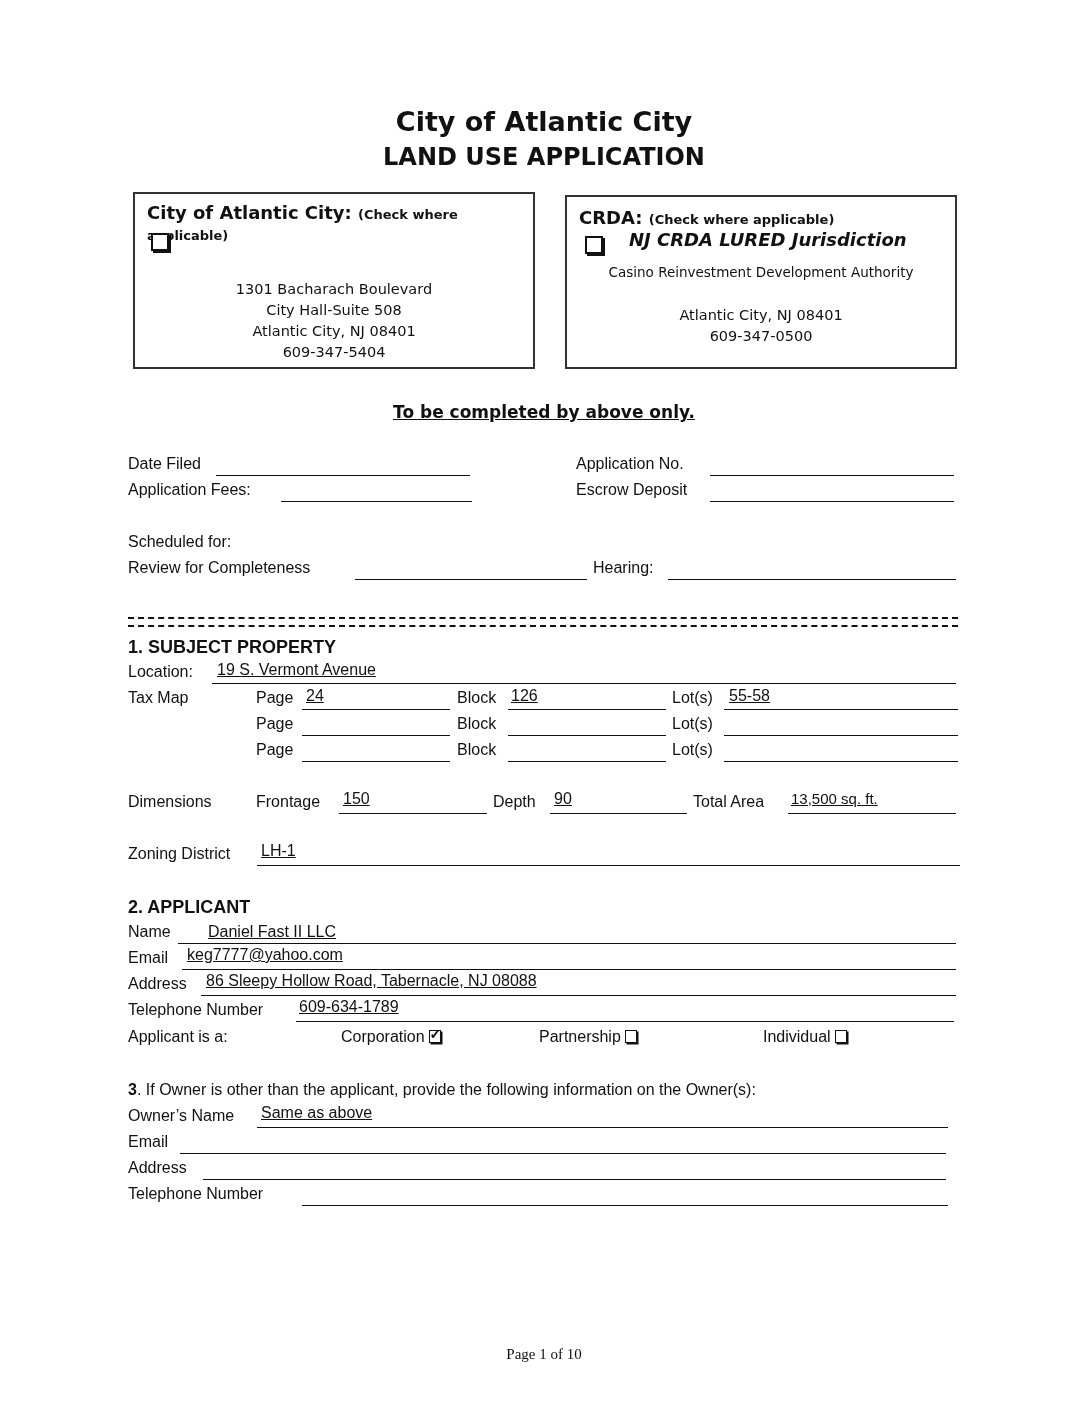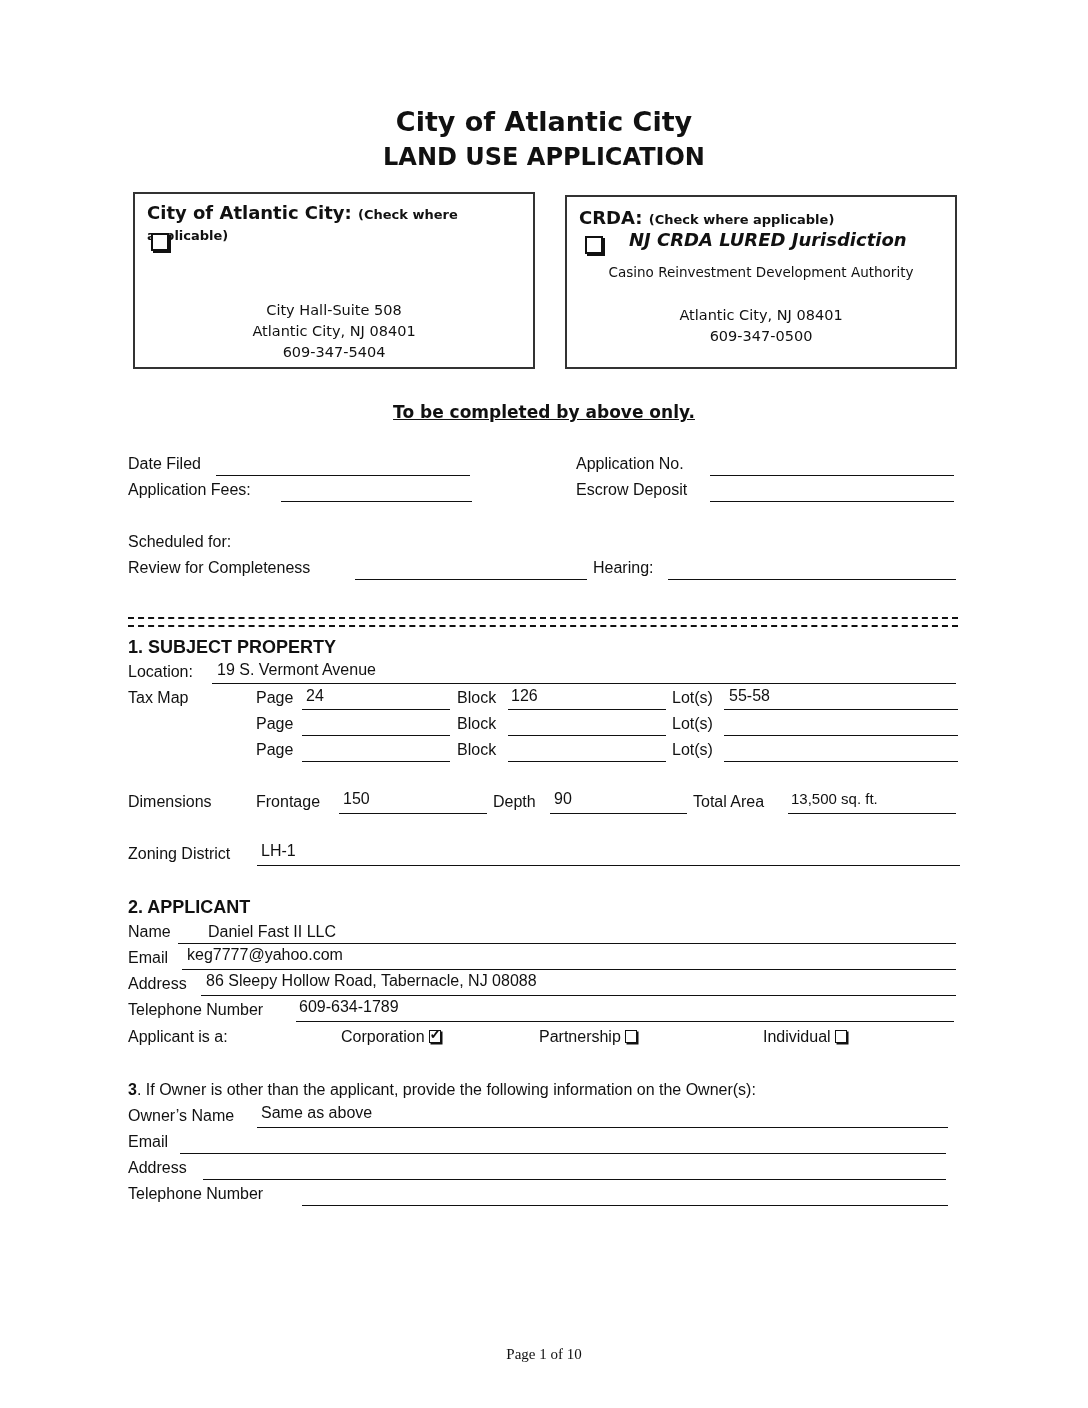--- a/index.html
+++ b/index.html
@@ -9,21 +9,21 @@
   .title { font-weight: bold; font-size: 27px; left: 0; width: 1088px; text-align: center; }
   .sans { font-family: "DejaVu Sans", sans-serif; }
   .box { position: absolute; border: 2px solid #333; background: #fff; }
   .box-head { position: absolute; left: 12px; font-weight: bold; font-size: 18px; }
   .box-head small { font-size: 13px; font-weight: bold; }
   .box-jur { position: absolute; font-weight: bold; font-size: 18px; }
   .chk { position: absolute; width: 14px; height: 14px; border: 2px solid #111;
          box-shadow: 2px 2px 0 #111; background: #fff; }
   .box-line { position: absolute; width: 100%; text-align: center; font-size: 14.5px; left: 0; }
   .lbl { font-size: 16px; }
-  .fill { font-size: 16px; position: absolute; }
+  .fill { font-size: 16px; position: absolute; text-decoration: underline; }
   .uline { position: absolute; border-bottom: 1.5px solid #111; height: 0; }
   .hdr { font-weight: bold; font-size: 18px; }
   .dbl { position: absolute; left: 128px; width: 830px; height: 6px;
          border-top: 2px dashed #111; border-bottom: 2px dashed #111; }
   .sq { display: inline-block; width: 10px; height: 11px; border: 1.5px solid #111;
         box-shadow: 1.5px 1.5px 0 #111; vertical-align: -1px; margin-left: 4px; position: relative; }
   .sq.checked::after { content: "✓"; position: absolute; left: 0px; top: -5px; font-size: 14px; font-weight: bold; }
   .footer { font-family: "Liberation Serif", serif; font-size: 15px; left: 0; width: 1088px; text-align: center; }
 </style>
 </head>
@@ -31,20 +31,21 @@
 
 <div class="abs title sans" style="top:106px;">City of Atlantic City</div>
 <div class="abs title sans" style="top:143px; font-size:24px;">LAND USE APPLICATION</div>
 
 <div class="box sans" style="left:133px; top:192px; width:398px; height:173px;">
   <div class="box-head" style="top:8px;">
     <span>City of Atlantic City:</span>
     <small>(Check where applicable)</small>
   </div>
   <div class="chk" style="left:16px; top:39px;"></div>
+  <div class="box-line" style="top:87px;">1301 Bacharach Boulevard</div>
   <div class="box-line" style="top:108px;">City Hall-Suite 508</div>
   <div class="box-line" style="top:129px;">Atlantic City, NJ 08401</div>
   <div class="box-line" style="top:150px;">609-347-5404</div>
 </div>
 
 <div class="box sans" style="left:565px; top:195px; width:388px; height:170px;">
   <div class="box-head" style="top:10px;">
     <span>CRDA:</span>
     <small>(Check where applicable)</small>
   </div>

